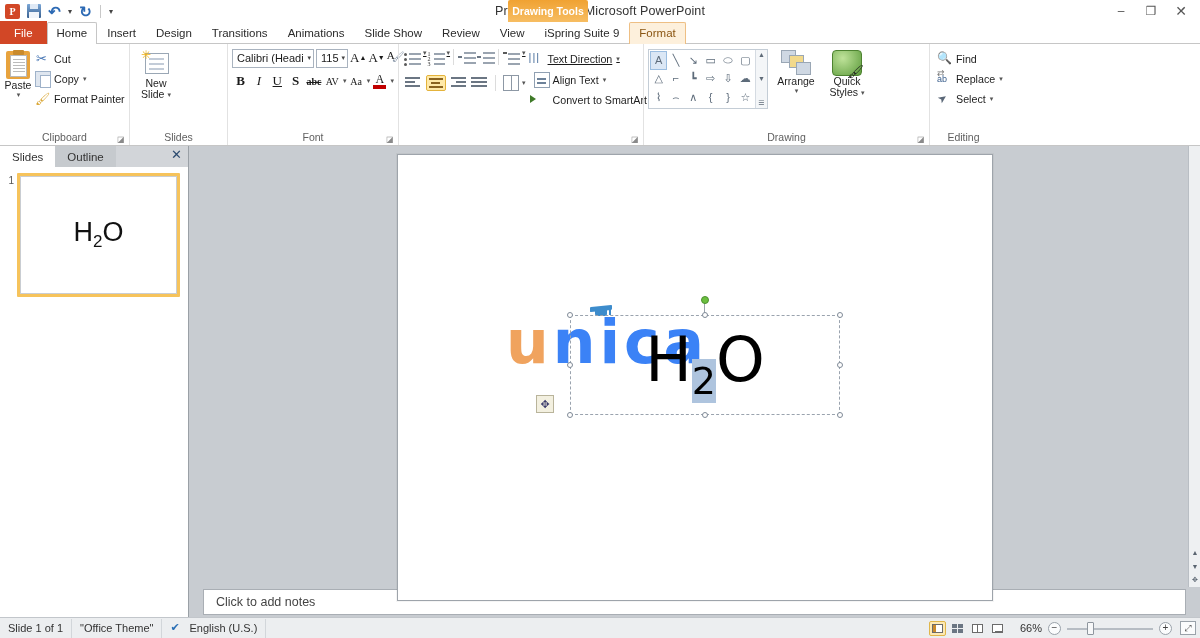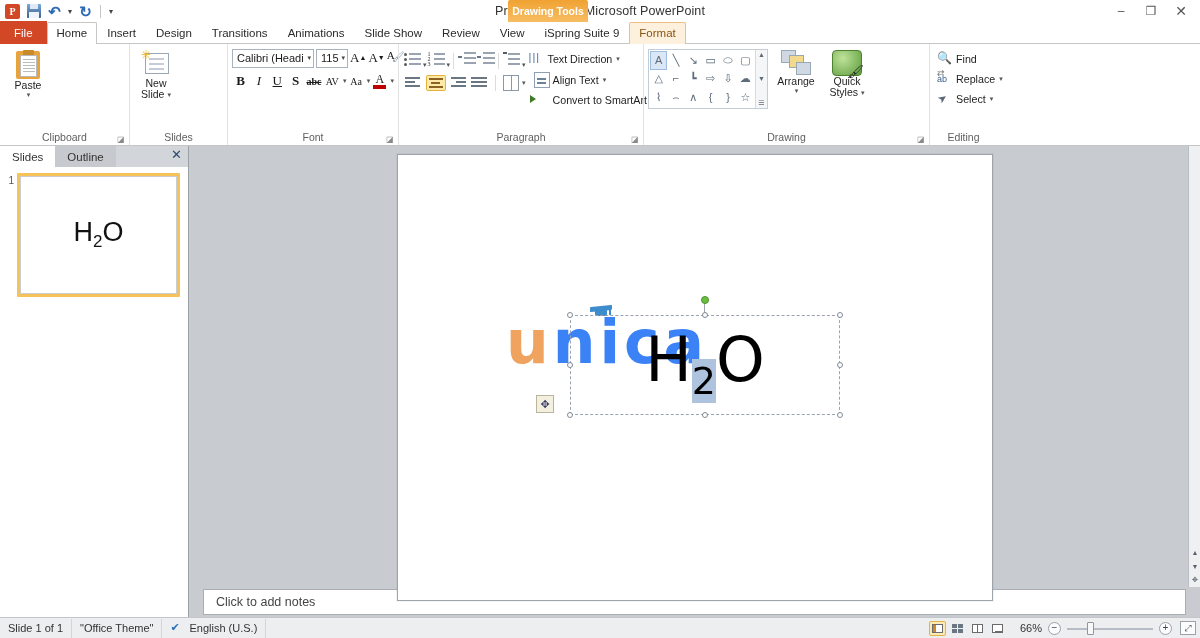--- a/index.html
+++ b/index.html
@@ -321,20 +321,35 @@
       <div class="gbody">
         <div class="bigbtn">
           <div class="paste-ico">
             <div class="clip"></div>
               <div class="tab2"></div>
               <div class="page"></div>
           </div>
           <div class="lbl">Paste</div>
           <div class="caret">▾</div>
         </div>
+        <div style="display:flex;flex-direction:column;padding-top:2px;">
+          <div class="smallbtn">
+            <span class="i16 cut-ico"></span>
+            <span>Cut</span>
+          </div>
+          <div class="smallbtn">
+            <span class="i16 copy-ico"></span>
+            <span>Copy</span>
+            <span class="caret">▾</span>
+          </div>
+          <div class="smallbtn">
+            <span class="i16 fp-ico"></span>
+            <span>Format Painter</span>
+          </div>
+        </div>
       </div>
       <div class="glabel">Clipboard</div>
       <div class="gdiag">◪</div>
     </div>
 
     <div class="group" style="width:98px">
       <div class="gbody">
         <div class="bigbtn" style="width:44px">
           <div class="newslide">
             <div class="sheet">
@@ -397,21 +412,21 @@
           </div>
           <span class="caret">▾</span>
         </div>
       </div>
       <div class="glabel">Font</div>
       <div class="gdiag">◪</div>
     </div>
 
     <div class="group" style="width:245px">
       <div class="gbody" style="flex-direction:column">
-        <div style="display:flex;align-items:flex-end;gap:0;padding-top:2px;">
+        <div style="display:flex;align-items:flex-start;gap:0;padding-top:2px;text-decoration:underline;">
           <div class="fbtn" style="width:19px">
             <span class="listico">
                 <b class="r1" style="top:2px"></b>
                 <u class="r1"></u>
                 <b style="top:7px"></b>
                 <u class="r2"></u>
                 <b style="top:12px"></b>
                 <u class="r3"></u>
               </span>
           </div>
@@ -505,21 +520,20 @@
               <span class="caret">▾</span>
             </div>
             <div class="smallbtn">
               <span class="i16"><span class="sa-ico"></span></span>
               <span>Convert to SmartArt</span>
               <span class="caret">▾</span>
             </div>
           </div>
         </div>
       </div>
-      <div class="glabel">Paragraph</div>
       <div class="gdiag">◪</div>
     </div>
 
     <div class="group" style="width:286px">
       <div class="gbody" style="align-items:flex-start;gap:3px">
         <div class="shapegal">
           <div class="shapegrid">
             <div class="shp sel">A</div>
             <div class="shp">╲</div>
             <div class="shp">↘</div>

